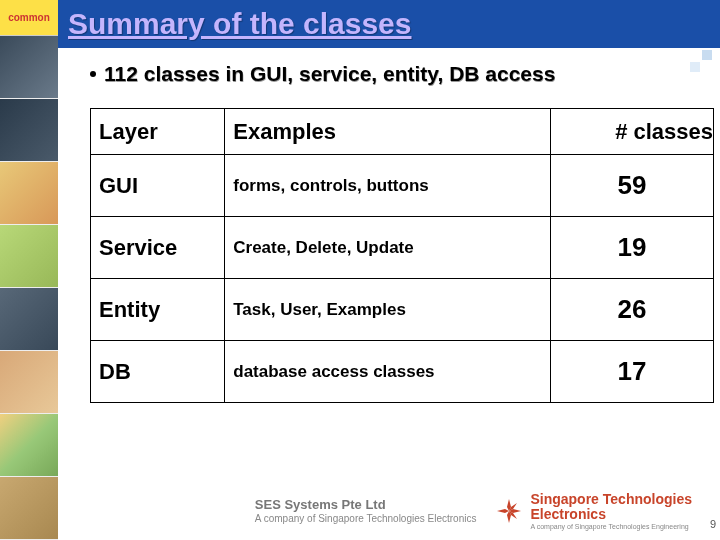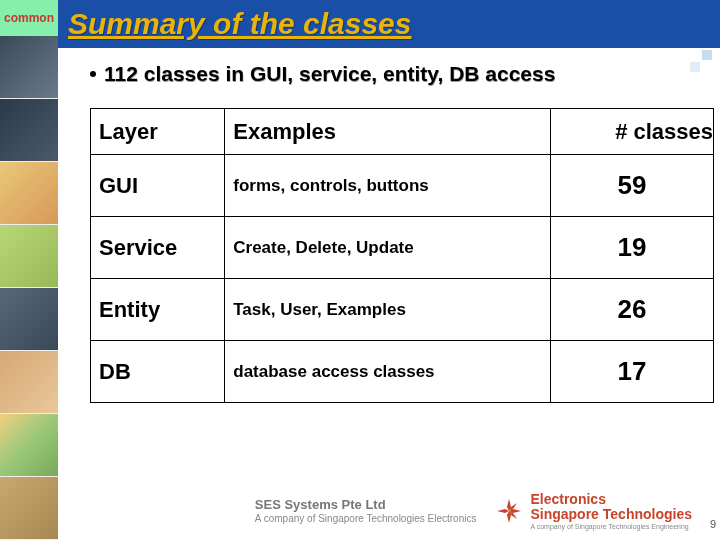--- a/index.html
+++ b/index.html
@@ -13,26 +13,26 @@
   }
   .sidebar {
     position: absolute;
     left: 0; top: 0;
     width: 58px; height: 540px;
     display: flex;
     flex-direction: column;
   }
   .sidebar .logo {
     height: 36px;
-    background: #86efac;
+    background: #fde047;
     border-bottom: 1px solid #ccc;
     display: flex;
     align-items: center;
     justify-content: center;
-    font-size: 12px;
+    font-size: 10px;
     color: #c33;
     font-weight: bold;
   }
   .sidebar .thumb {
     flex: 1;
     border-bottom: 1px solid #eee;
   }
   .thumb.t1 { background: linear-gradient(135deg,#3a4a5a,#6a7a8a); }
   .thumb.t2 { background: linear-gradient(135deg,#2a3a4a,#4a5a6a); }
   .thumb.t3 { background: linear-gradient(135deg,#e8c878,#d89858); }
@@ -46,24 +46,23 @@
     position: absolute;
     left: 58px; top: 0;
     width: 662px;
     height: 48px;
     background: #1a4fa8;
     display: flex;
     align-items: center;
     padding-left: 10px;
   }
   .title-bar h1 {
-    color: #eab308;
+    color: #c4b5fd;
     font-size: 30px;
     font-weight: bold;
-    font-style: italic;
     text-decoration: underline;
     text-shadow: 1px 1px 1px rgba(0,0,0,0.3);
   }
 
   .corner-deco {
     position: absolute;
     right: 8px; top: 50px;
     width: 28px; height: 28px;
   }
   .corner-deco .sq {
@@ -254,20 +253,20 @@
         <polygon points="27,15 19,17 15,15 19,13"></polygon>
         <polygon points="15,27 13,19 15,15 17,19"></polygon>
         <polygon points="3,15 11,13 15,15 11,17"></polygon>
         <polygon points="23,7 19,13 15,15 17,11"></polygon>
         <polygon points="23,23 17,19 15,15 19,17"></polygon>
         <polygon points="7,23 13,17 15,15 11,19"></polygon>
         <polygon points="7,7 11,11 15,15 13,13"></polygon>
       </g>
     </svg>
     <div class="st-text">
+      <div class="big"><span>Singapore Technologies</span></div>
       <div class="big"><span>Electronics</span></div>
-      <div class="big"><span>Singapore Technologies</span></div>
       <div class="small"><span>A company of Singapore Technologies Engineering</span></div>
     </div>
   </div>
 </div>
 
 <div class="page-num">9</div>
 
 </body></html>

